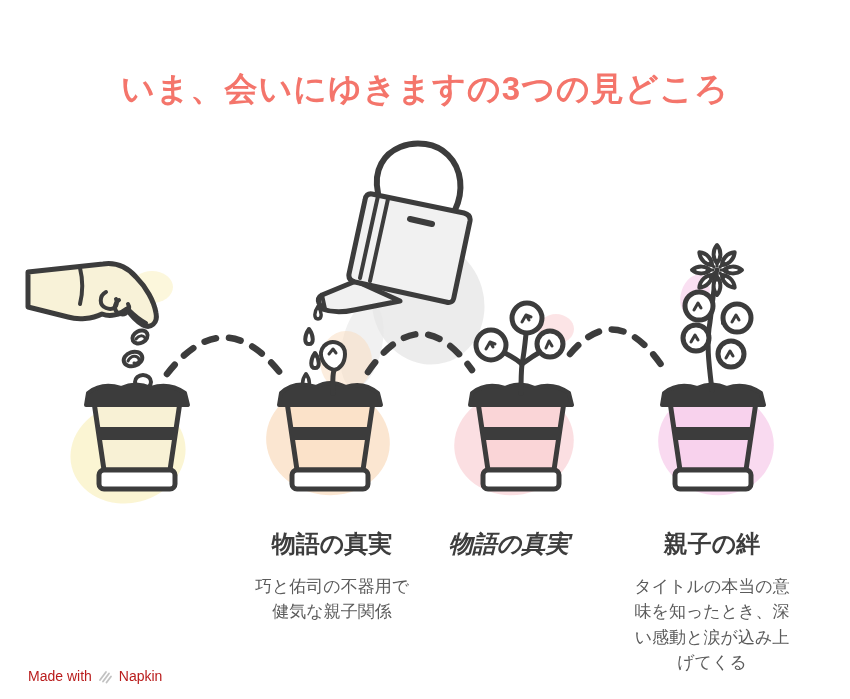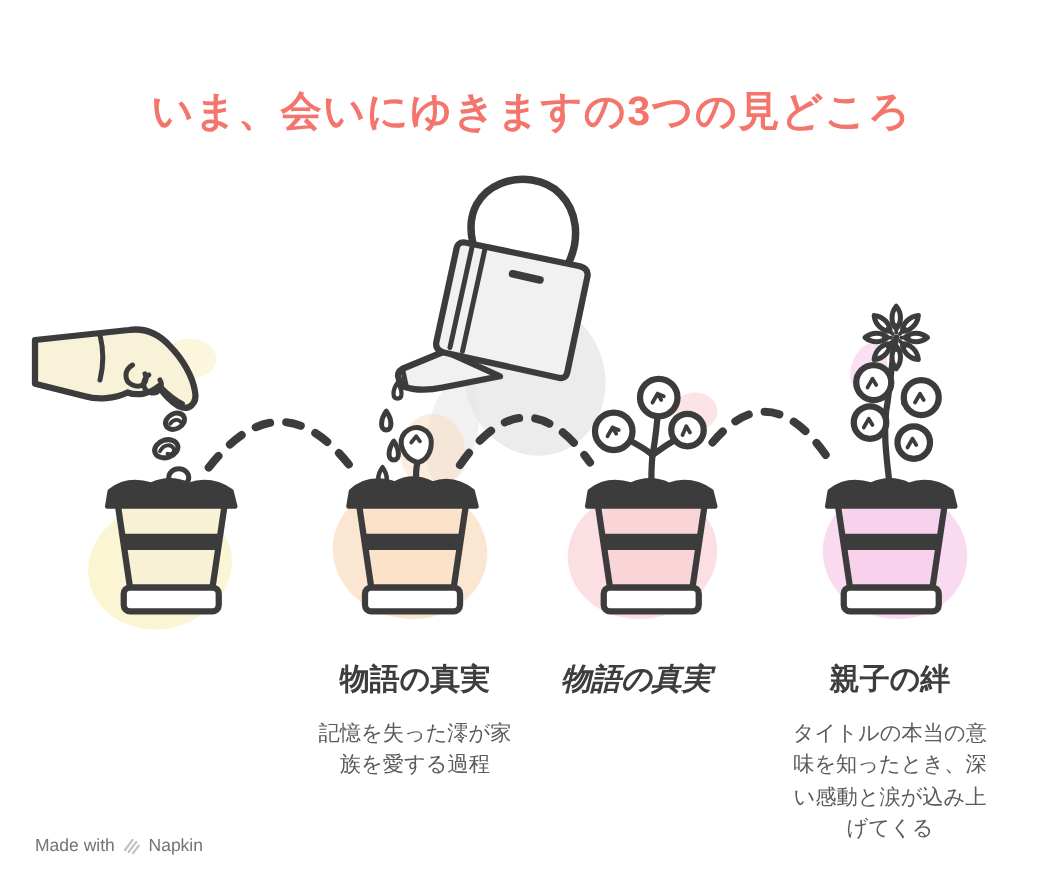--- a/index.html
+++ b/index.html
@@ -19,21 +19,21 @@
   .art{position:absolute;left:0;top:0;pointer-events:none;}
   .ln{fill:none;stroke:#3C3C3C;stroke-width:5;stroke-linecap:round;stroke-linejoin:round;}
   .ln4{fill:none;stroke:#3C3C3C;stroke-width:4;stroke-linecap:round;stroke-linejoin:round;}
   .ln3{fill:none;stroke:#3C3C3C;stroke-width:3;stroke-linecap:round;stroke-linejoin:round;}
   .shp{stroke:#3C3C3C;stroke-width:5;stroke-linecap:round;stroke-linejoin:round;}
   .shp4{stroke:#3C3C3C;stroke-width:4;stroke-linecap:round;stroke-linejoin:round;}
   .dark{fill:#3C3C3C;}
   .dash{fill:none;stroke:#3C3C3C;stroke-width:6.5;stroke-linecap:round;stroke-dasharray:12 13;}
   .footer{
     position:absolute;left:28px;top:655px;display:flex;align-items:center;gap:6px;
-    color:#737373;font-size:14px;
+    color:#b91c1c;font-size:14px;
   }
   .brandmark{display:inline-block;}
 </style>
 </head>
 <body>
 
 <div class="canvas">
 
   <h1 class="title">いま、会いにゆきますの3つの見どころ</h1>
 
@@ -167,21 +167,21 @@
           <path transform="rotate(270)" d="M 0,-4 L 0,-10"></path>
           <path transform="rotate(315)" d="M 0,-4 L 0,-10"></path>
         </g>
         <circle r="2.5" class="dark"></circle>
       </g>
     </g>
   </svg>
 
   <div class="stage-col col-2">
     <h2 class="label">物語の真実</h2>
-    <p class="desc">記憶を失った澪が家族を愛する過程</p>
+    <p class="desc">巧と佑司の不器用で健気な親子関係</p>
   </div>
   <div class="stage-col col-3">
     <h2 class="label">物語の真実</h2>
   </div>
   <div class="stage-col col-4">
     <h2 class="label">親子の絆</h2>
     <p class="desc">タイトルの本当の意味を知ったとき、深い感動と涙が込み上げてくる</p>
   </div>
 
   <div class="footer">

